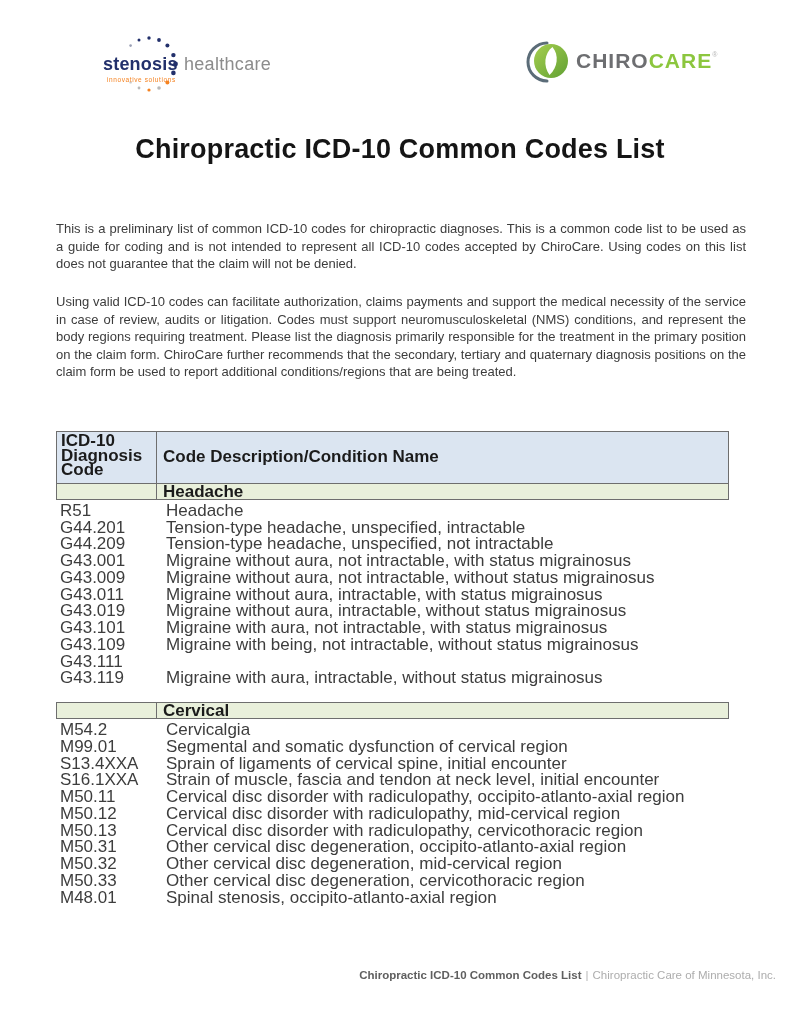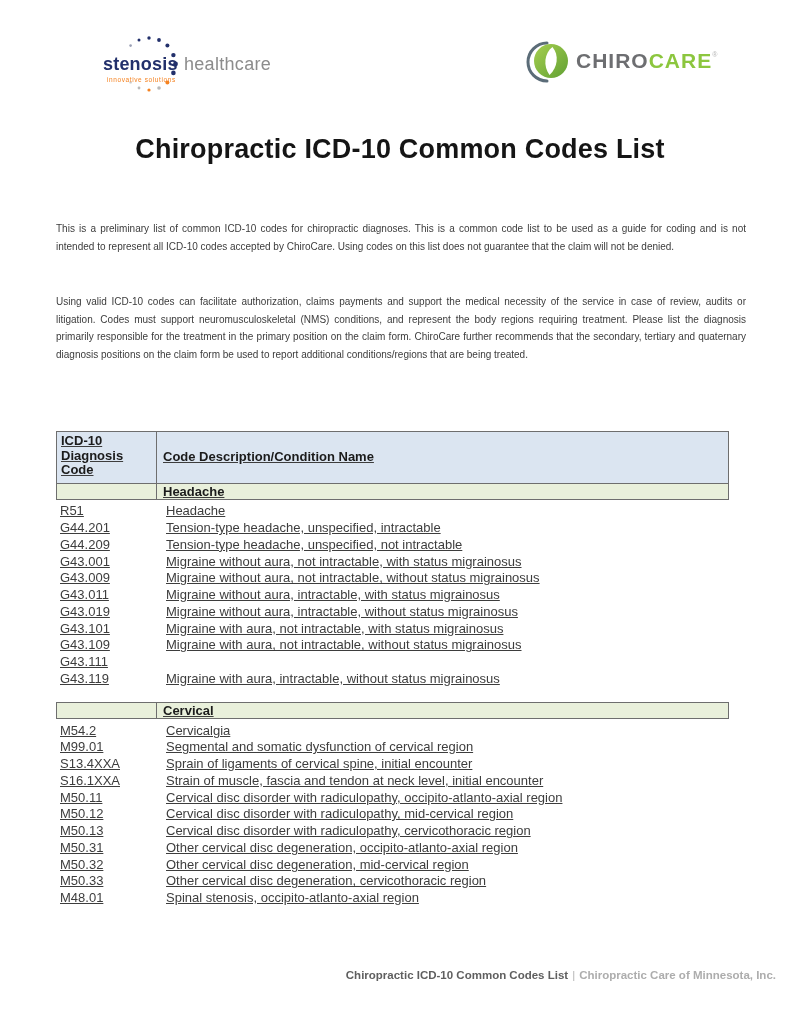--- a/index.html
+++ b/index.html
@@ -32,48 +32,48 @@
   .reg-mark { font-size:7px; color:#b5b5b5; vertical-align:top; position:relative; top:2px; font-weight:400; }
 
   
   .doc-title {
     position:absolute; left:0; right:0; top:134px; text-align:center;
     font-size:27px; font-weight:600; color:#151515; letter-spacing:.2px;
   }
 
   
   .para {
-    position:absolute; left:56px; width:690px; font-size:10px; line-height:17.6px;
+    position:absolute; left:56px; width:690px; font-size:13px; line-height:17.6px;
     color:#3c3c3c; text-align:justify;
   }
   .para-1 { top:220px; }
   .para-2 { top:293px; }
 
   
-  .code-table { position:absolute; left:56px; top:431px; width:673px; font-size:13px; color:#3d3d3d;text-decoration:underline; }
+  .code-table { position:absolute; left:56px; top:431px; width:673px; font-size:17px; color:#3d3d3d; }
   .t-head { display:flex; background:var(--header-bg); border:1px solid var(--table-border); }
   .t-head .hc1 { width:100px; border-right:1px solid var(--table-border); padding:2px 4px; }
   .t-head .hc2 { flex:1; padding:18px 6px; }
   .t-head .hline { font-weight:700; color:#1b1b1b; line-height:14.5px; }
 
   .band { display:flex; background:var(--section-bg); border:1px solid var(--table-border); margin-top:-1px; height:17px; }
   .band.band-gap { margin-top:15px; }
   .band .bc1 { width:100px; border-right:1px solid var(--table-border); }
   .band .bc2 { flex:1; padding:1px 6px; font-weight:700; color:#1b1b1b; line-height:14px; }
 
   .rows { margin-top:3px; margin-bottom:2px; }
   .row { display:flex; height:16.75px; align-items:center; }
   .row .rc1 { width:104px; padding-left:4px; }
   .row .rc2 { flex:1; padding-left:6px; }
 
   
   .footer { position:absolute; top:969px; right:24px; font-size:11.5px; white-space:nowrap; }
   .footer .f-title { color:#5f5f5f; font-weight:600; }
   .footer .f-sep { color:#b5b5b5; padding:0 4px; }
-  .footer .f-company { color:#adadad;font-weight:bold; }
+  .footer .f-company { color:#adadad; }
 </style>
 </head>
 <body>
 
 <div class="page">
 
   <div class="evicore-logo">
     <svg class="evicore-dots" width="170" height="64" viewBox="0 0 170 64">
 
       <circle cx="49" cy="4" r="1.7" fill="#22306b"></circle>
@@ -160,21 +160,21 @@
           <div class="row">
             <div class="rc1">G43.019</div>
             <div class="rc2">Migraine without aura, intractable, without status migrainosus</div>
           </div>
           <div class="row">
             <div class="rc1">G43.101</div>
             <div class="rc2">Migraine with aura, not intractable, with status migrainosus</div>
           </div>
           <div class="row">
             <div class="rc1">G43.109</div>
-            <div class="rc2">Migraine with aura, not intractable, without status migrainosus</div>
+            <div class="rc2">Migraine with being, not intractable, without status migrainosus</div>
           </div>
           <div class="row">
             <div class="rc1">G43.111</div>
           </div>
           <div class="row">
             <div class="rc1">G43.119</div>
             <div class="rc2">Migraine with aura, intractable, without status migrainosus</div>
           </div>
         </div>
         <div class="band band-gap">

